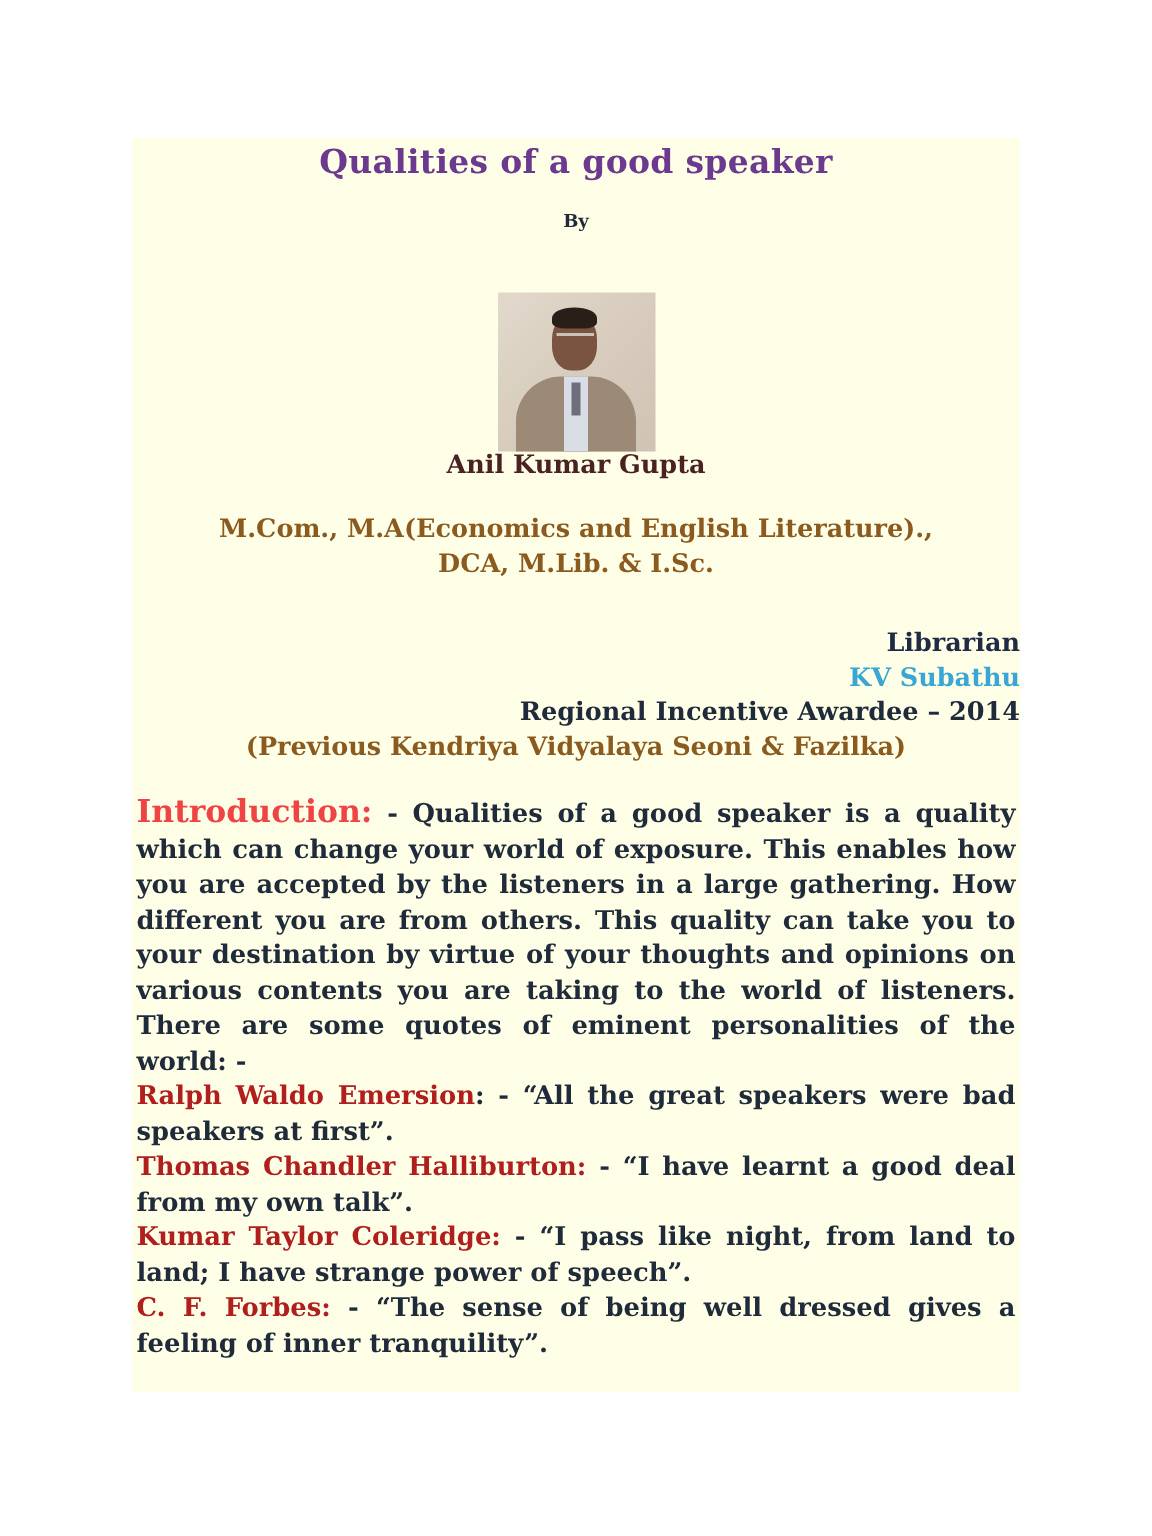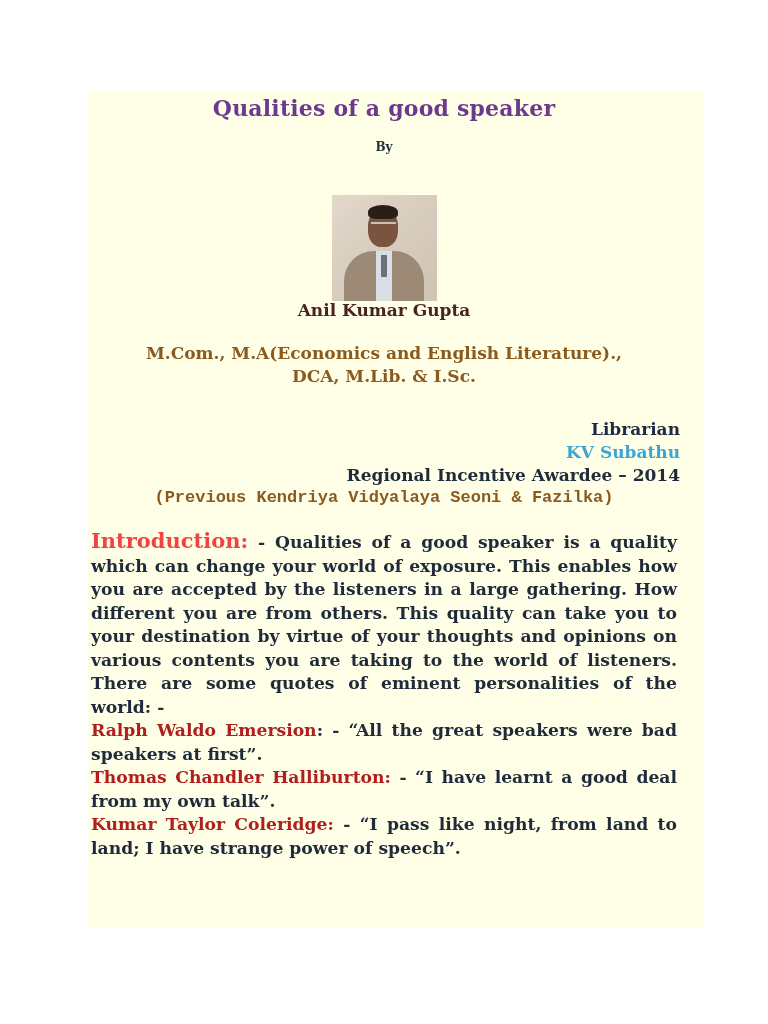--- a/index.html
+++ b/index.html
@@ -14,21 +14,20 @@
       overflow: hidden;
       font-family: "DejaVu Serif", "Liberation Serif", serif;
     }
     .page-box {
       position: absolute;
       left: 88px;
       top: 92px;
       width: 592px;
       height: 836px;
       background: #fffee6;
-      padding-left: 24px;
     }
     .title {
       position: absolute;
       left: 0;
       width: 592px;
       top: 3px;
       text-align: center;
       font-size: 22px;
       font-weight: bold;
       color: #6b3a8e;
@@ -140,21 +139,20 @@
     .role .award { color: #1f2b3a; display: block; }
     .previous {
       position: absolute;
       left: 0;
       width: 592px;
       top: 396px;
       text-align: center;
       font-size: 17px;
       font-weight: bold;
       color: #8a5a1f;
-      font-family: Liberation Mono, monospace;
     }
     .body-text {
       position: absolute;
       left: 3px;
       width: 586px;
       top: 437px;
       font-size: 17.2px;
       font-weight: bold;
       color: #1f2b3a;
       line-height: 23.5px;
@@ -205,14 +203,15 @@
 
   <div class="body-text">
     <p><span class="intro-heading">Introduction:</span><span> - Qualities of a good speaker is a quality which can change your world of exposure. This enables how you are accepted by the listeners in a large gathering. How different you are from others. This quality can take you to your destination by virtue of your thoughts and opinions on various contents you are taking to the world of listeners. There are some quotes of eminent personalities of the world: -</span></p>
 
     <p><span class="quote-author">Ralph Waldo Emersion</span><span>: - </span><span>“All the great speakers were bad speakers at first”.</span></p>
 
     <p><span class="quote-author">Thomas Chandler Halliburton:</span><span> - </span><span>“I have learnt a good deal from my own talk”.</span></p>
 
     <p><span class="quote-author">Kumar Taylor Coleridge:</span><span> - </span><span>“I pass like night, from land to land; I have strange power of speech”.</span></p>
 
+    <p><span class="quote-author">C. F. Forbes:</span><span> - </span><span>“The sense of being well dressed gives a feeling of inner tranquility”.</span></p>
   </div>
 </div>
 
 </body></html>

